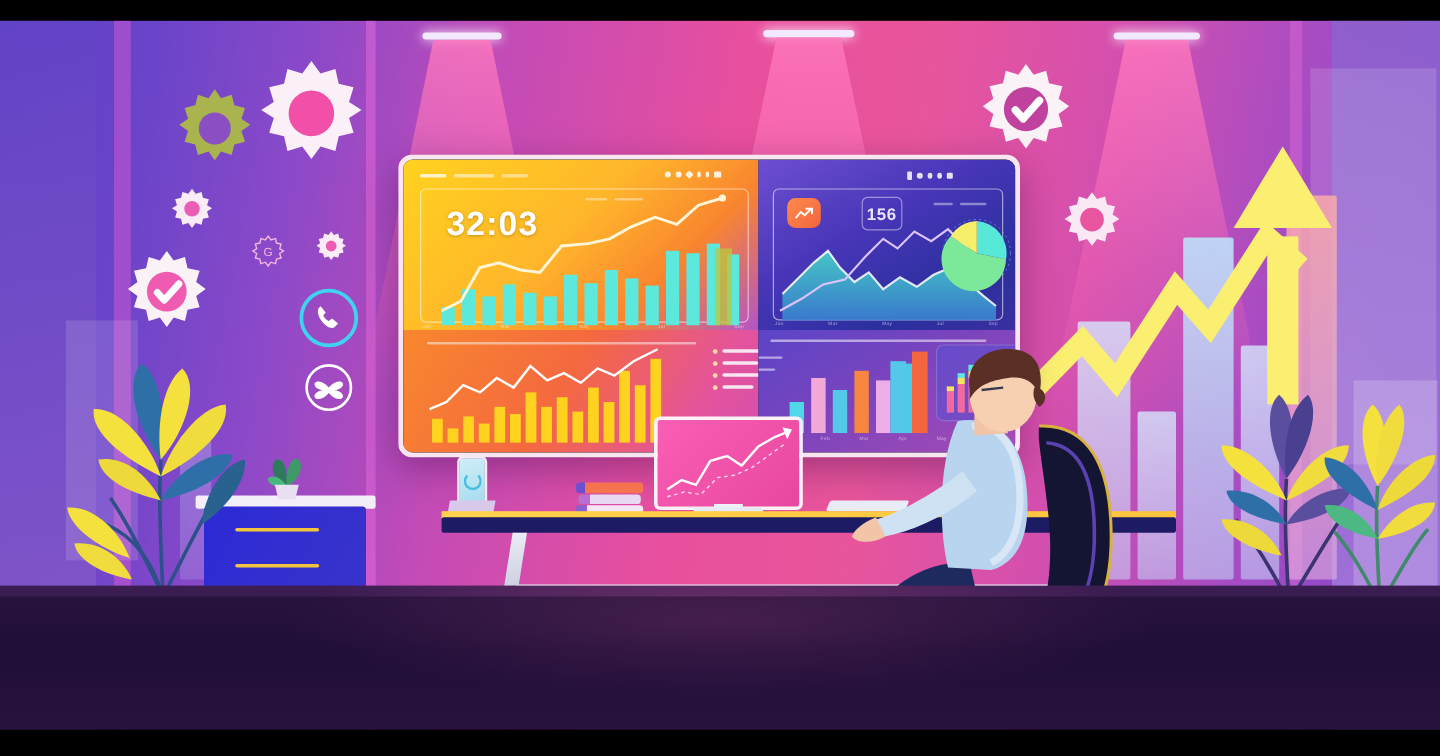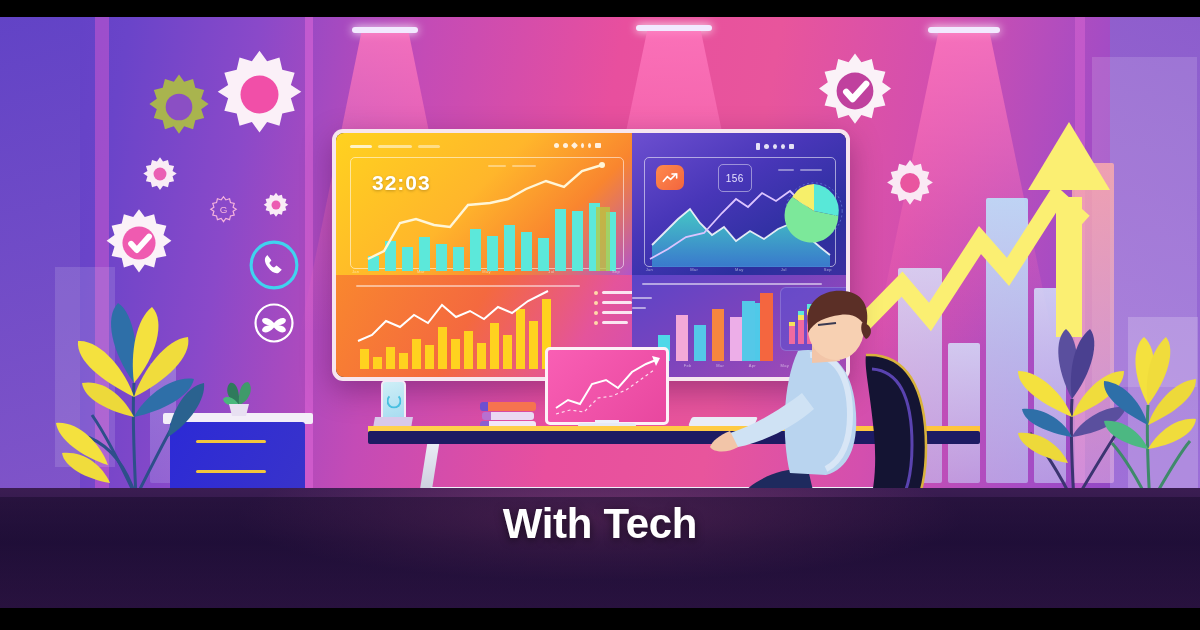--- a/index.html
+++ b/index.html
@@ -62,21 +62,21 @@
   .dotrow{position:absolute;display:flex;gap:4px;align-items:center;}
   .dotrow i{display:block;width:5px;height:5px;border-radius:50%;background:rgba(255,255,255,.85);}
   .tinyline{position:absolute;height:3px;border-radius:2px;background:rgba(255,255,255,.75);}
   .legenditem{position:absolute;display:flex;align-items:center;gap:4px;}
   .legenditem b{display:block;width:4px;height:4px;border-radius:50%;background:#ffd9a8;}
   .legenditem u{display:block;height:3px;border-radius:2px;background:rgba(255,255,255,.85);text-decoration:none;}
   .badge-orange{position:absolute;background:linear-gradient(135deg,#ff8a4c,#f2653e);border-radius:7px;
     display:flex;align-items:center;justify-content:center;}
   .kpi-card{position:absolute;border:1px solid rgba(255,255,255,.45);border-radius:5px;
     display:flex;flex-direction:column;align-items:center;justify-content:center;}
-  .kpi-card span{color:#e8e4ff;font-size:10px;font-weight:400;letter-spacing:.5px;}
+  .kpi-card span{color:#e8e4ff;font-size:14px;font-weight:700;letter-spacing:.5px;}
   .inset{position:absolute;background:rgba(90,80,210,.55);border:1px solid rgba(255,255,255,.18);border-radius:6px;}
   .axlab{position:absolute;color:rgba(255,255,255,.55);font-size:4px;letter-spacing:.3px;}
 
   
   .desktop{position:absolute;left:368px;top:414px;width:612px;height:13px;background:#1d1b63;border-radius:2px;}
   .desktop-edge{position:absolute;left:368px;top:409px;width:612px;height:6px;background:linear-gradient(90deg,#ffd24d,#ffc43c);}
   .leg{position:absolute;background:linear-gradient(180deg,#e9ebf5,#b9bdd0);}
 
   .monitor{position:absolute;left:545px;top:330px;width:124px;height:78px;border-radius:5px;
     background:linear-gradient(135deg,#f95fb4,#e8479f);border:3px solid #fdf1f8;box-sizing:border-box;}
@@ -210,21 +210,21 @@
           <div class="tinyline" style="left:82px;top:12px;width:22px;opacity:.6;"></div>
           <div class="dotrow" style="left:218px;top:10px;">
             <i></i>
               <i></i>
               <i style="transform:rotate(45deg);border-radius:1px;"></i>
               <i style="width:3px;"></i>
               <i style="width:3px;"></i>
               <i style="width:6px;border-radius:1px;"></i>
           </div>
           <div class="card-frame" style="left:14px;top:24px;width:272px;height:110px;"></div>
-          <div class="timer" style="left:36px;top:38px;font-size:21px;text-align:center;">32:03</div>
+          <div class="timer" style="left:36px;top:38px;font-size:28px;text-align:center;">32:03</div>
           <div class="tinyline" style="left:152px;top:32px;width:18px;height:2px;opacity:.5;"></div>
           <div class="tinyline" style="left:176px;top:32px;width:24px;height:2px;opacity:.5;"></div>
           <svg style="position:absolute;left:14px;top:26px;width:272px;height:114px;" viewBox="0 0 272 114" preserveAspectRatio="none">
             <g fill="#5ce8da">
               <rect x="18" y="97" width="11" height="15"></rect>
               <rect x="35" y="82" width="11" height="30"></rect>
               <rect x="52" y="88" width="11" height="24"></rect>
               <rect x="69" y="78" width="11" height="34"></rect>
               <rect x="86" y="85" width="11" height="27"></rect>
               <rect x="103" y="88" width="11" height="24"></rect>
@@ -554,17 +554,16 @@
       </svg>
     </div>
 
     <div class="floor"></div>
     <div class="floor-glow"></div>
 
   </div>
 
   <div class="title-band"></div>
   <div class="title">
-    <div>With Tech</div>
   </div>
 
   <div class="bar-bottom"></div>
 </div>
 
 </body></html>

